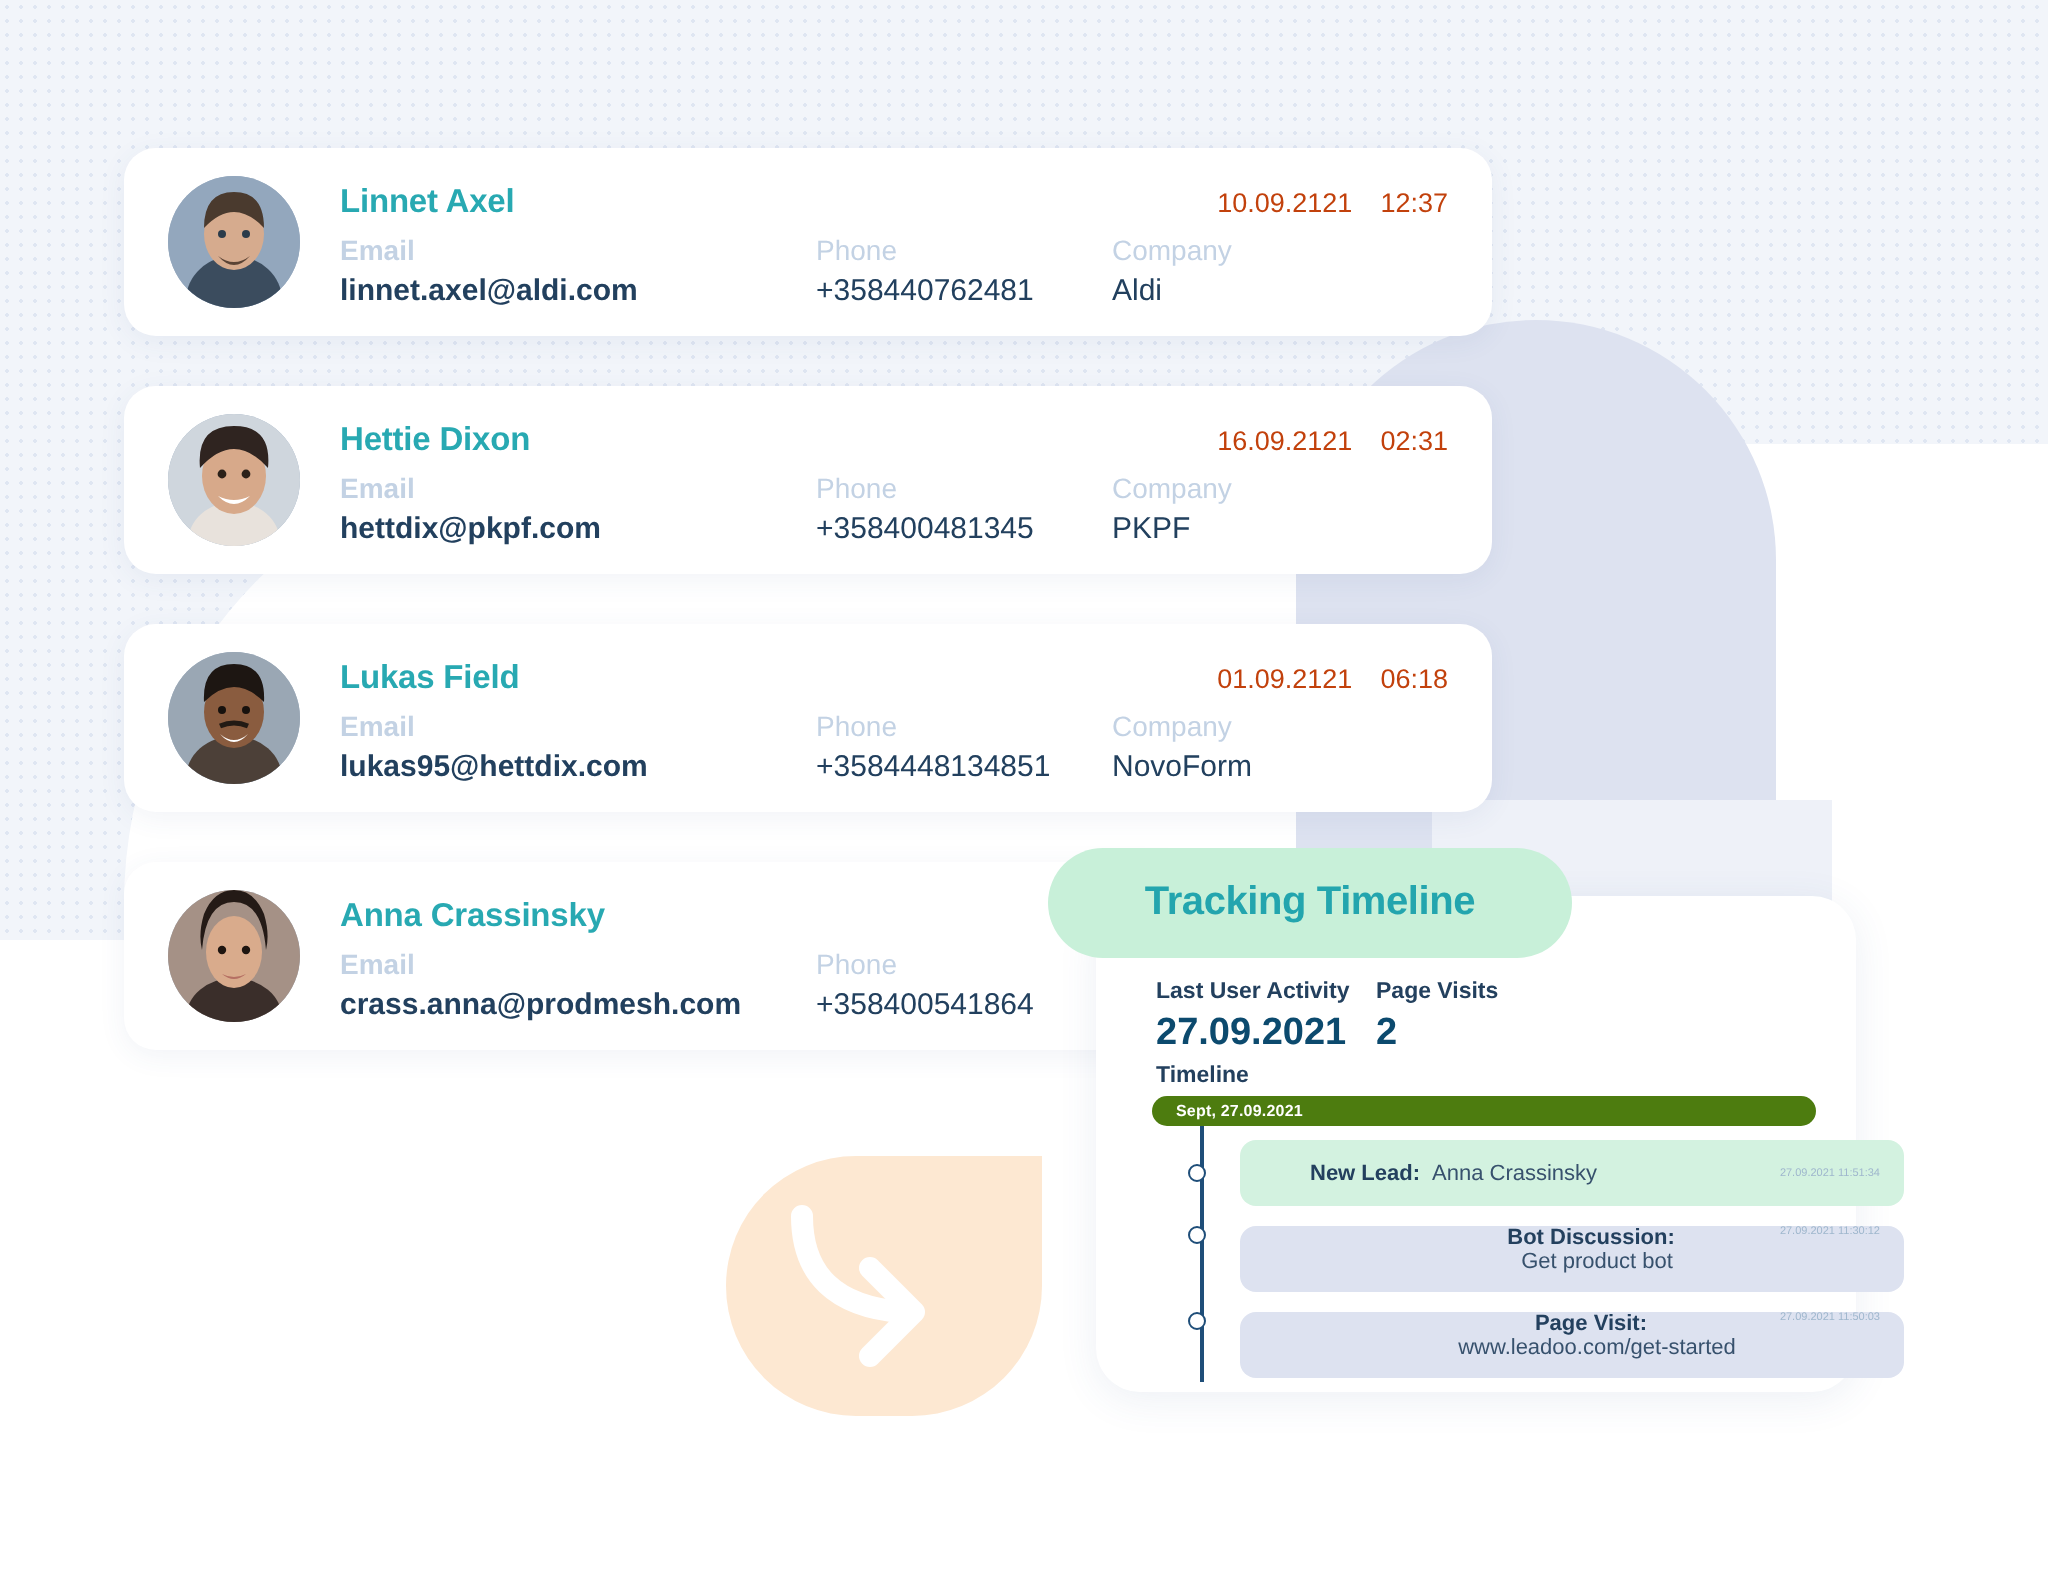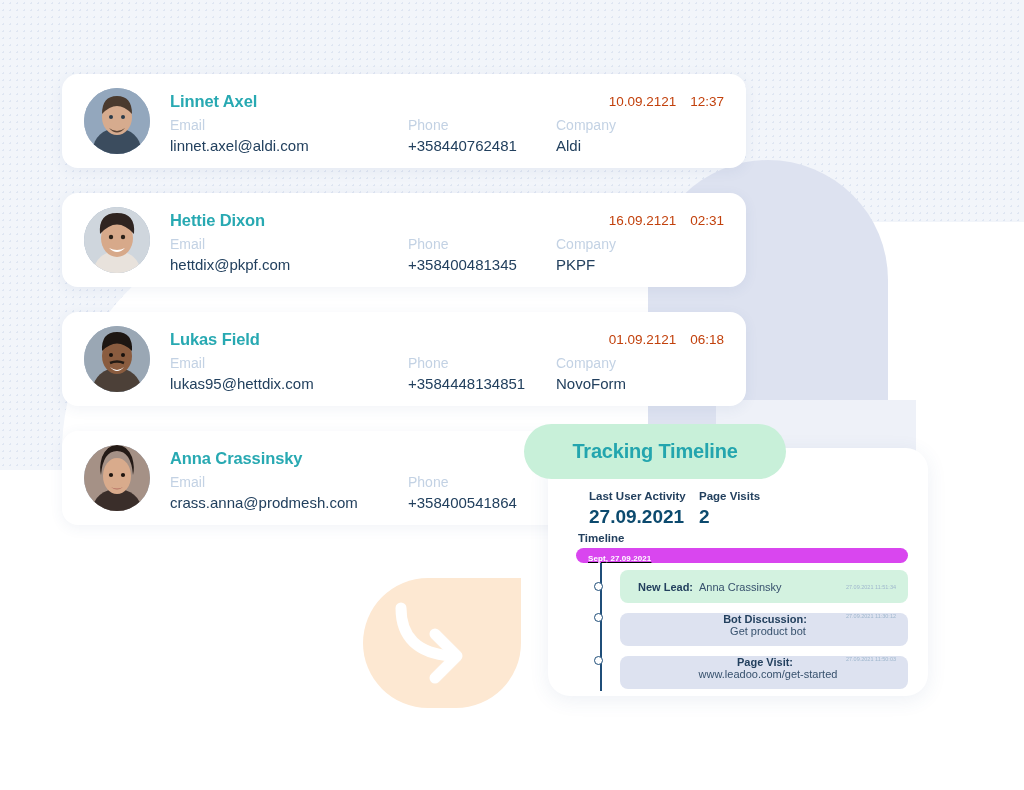--- a/index.html
+++ b/index.html
@@ -130,21 +130,21 @@
     color: #c3d2e4;
     font-size: 14px;
     line-height: 19px;
   }
   .field-value {
     color: #22405e;
     font-size: 15px;
     line-height: 22px;
     white-space: nowrap;
   }
-  .f-email  { width: 238px; }
+  .f-email  { width: 238px; font-weight: bold; }
   .f-phone  { width: 148px; }
   .f-company{ width: 120px; }
 
   
   .peach-blob {
     position: absolute;
     left: 363px; top: 578px;
     width: 158px; height: 130px;
     background: #fde8d2;
     border-top-left-radius: 78px;
@@ -182,21 +182,20 @@
     font-size: 20px;
     font-weight: bold;
     letter-spacing: -0.2px;
   }
 
   .metrics {
     position: absolute;
     left: 30px; top: 40px;
     display: flex;
     z-index: 9;
-    margin-left: 11px;
   }
   .metric { margin-right: 40px; }
   .metric:nth-child(1) { width: 110px; margin-right: 0; }
   .metric:nth-child(2) { width: 110px; margin-right: 0; }
   .metric-label {
     color: #23405e;
     font-size: 11.5px;
     font-weight: bold;
     line-height: 16px;
   }
@@ -213,26 +212,25 @@
     color: #23405e;
     font-size: 11.5px;
     font-weight: bold;
     z-index: 9;
   }
 
   .date-bar {
     position: absolute;
     left: 28px; top: 100px;
     width: 332px; height: 15px;
-    background: #d946ef;
+    background: #4d7c0f;
     border-radius: 8px;
     z-index: 9;
     display: flex;
-    align-items: flex-end;
-    text-decoration: underline;
+    align-items: center;
   }
   .date-bar span {
     color: #ffffff;
     font-size: 8px;
     font-weight: bold;
     margin-left: 12px;
     letter-spacing: 0.1px;
   }
 
   .timeline-rail {
@@ -243,27 +241,27 @@
     z-index: 9;
   }
 
   .tl-rows {
     position: absolute;
     left: 72px; top: 122px;
     z-index: 9;
   }
   .tl-row {
     position: relative;
-    width: 288px;
+    width: 332px;
     height: 33px;
     border-radius: 8px;
     margin-bottom: 10px;
     display: flex;
     align-items: center;
-    padding: 0 10px 0 18px;
+    padding: 0 10px 0 35px;
   }
   .tl-row.green { background: #d3f2e0; }
   .tl-row.lav   { background: #dde2f0; flex-direction: column; }
   .tl-type {
     color: #23405e;
     font-size: 11px;
     font-weight: bold;
     margin-right: 6px;
     white-space: nowrap;
   }

